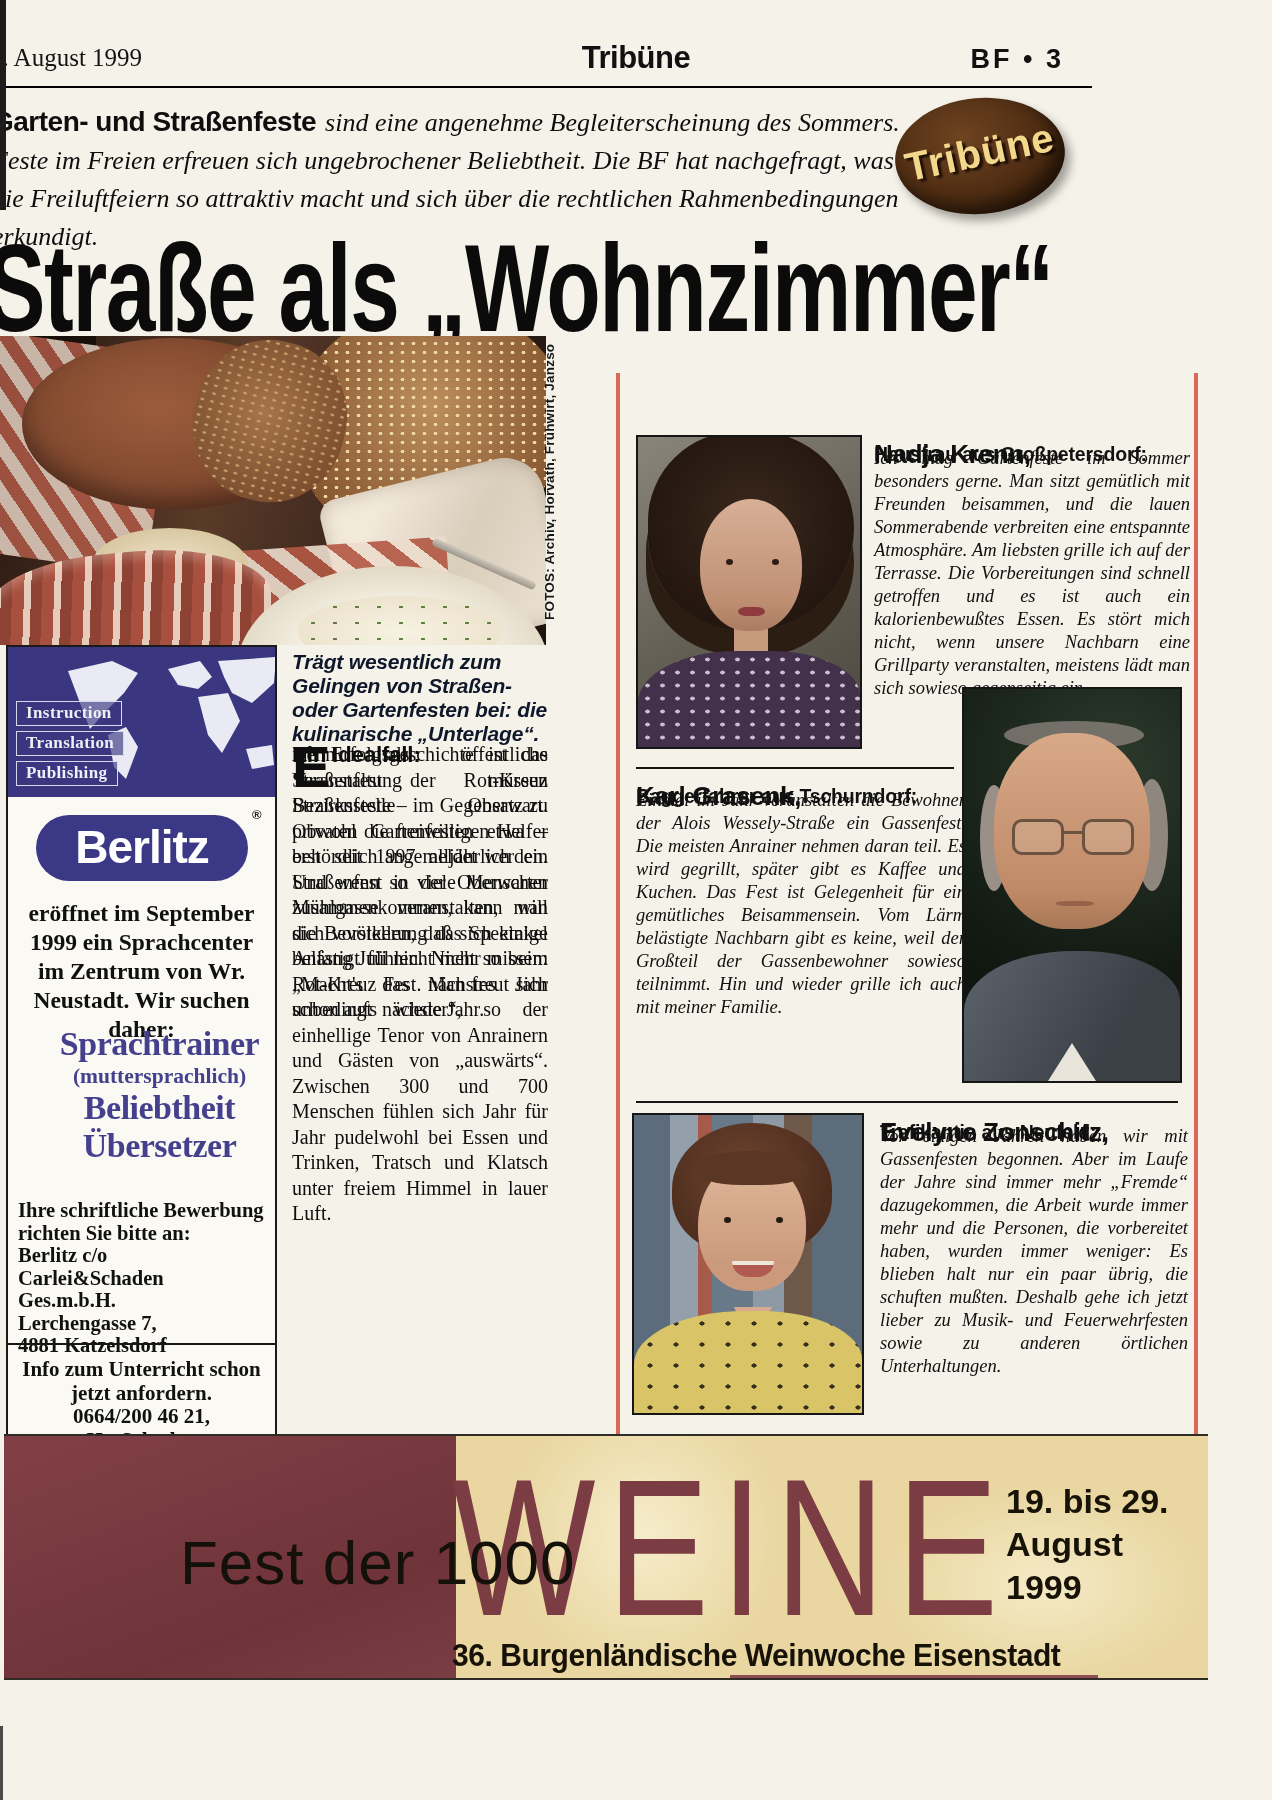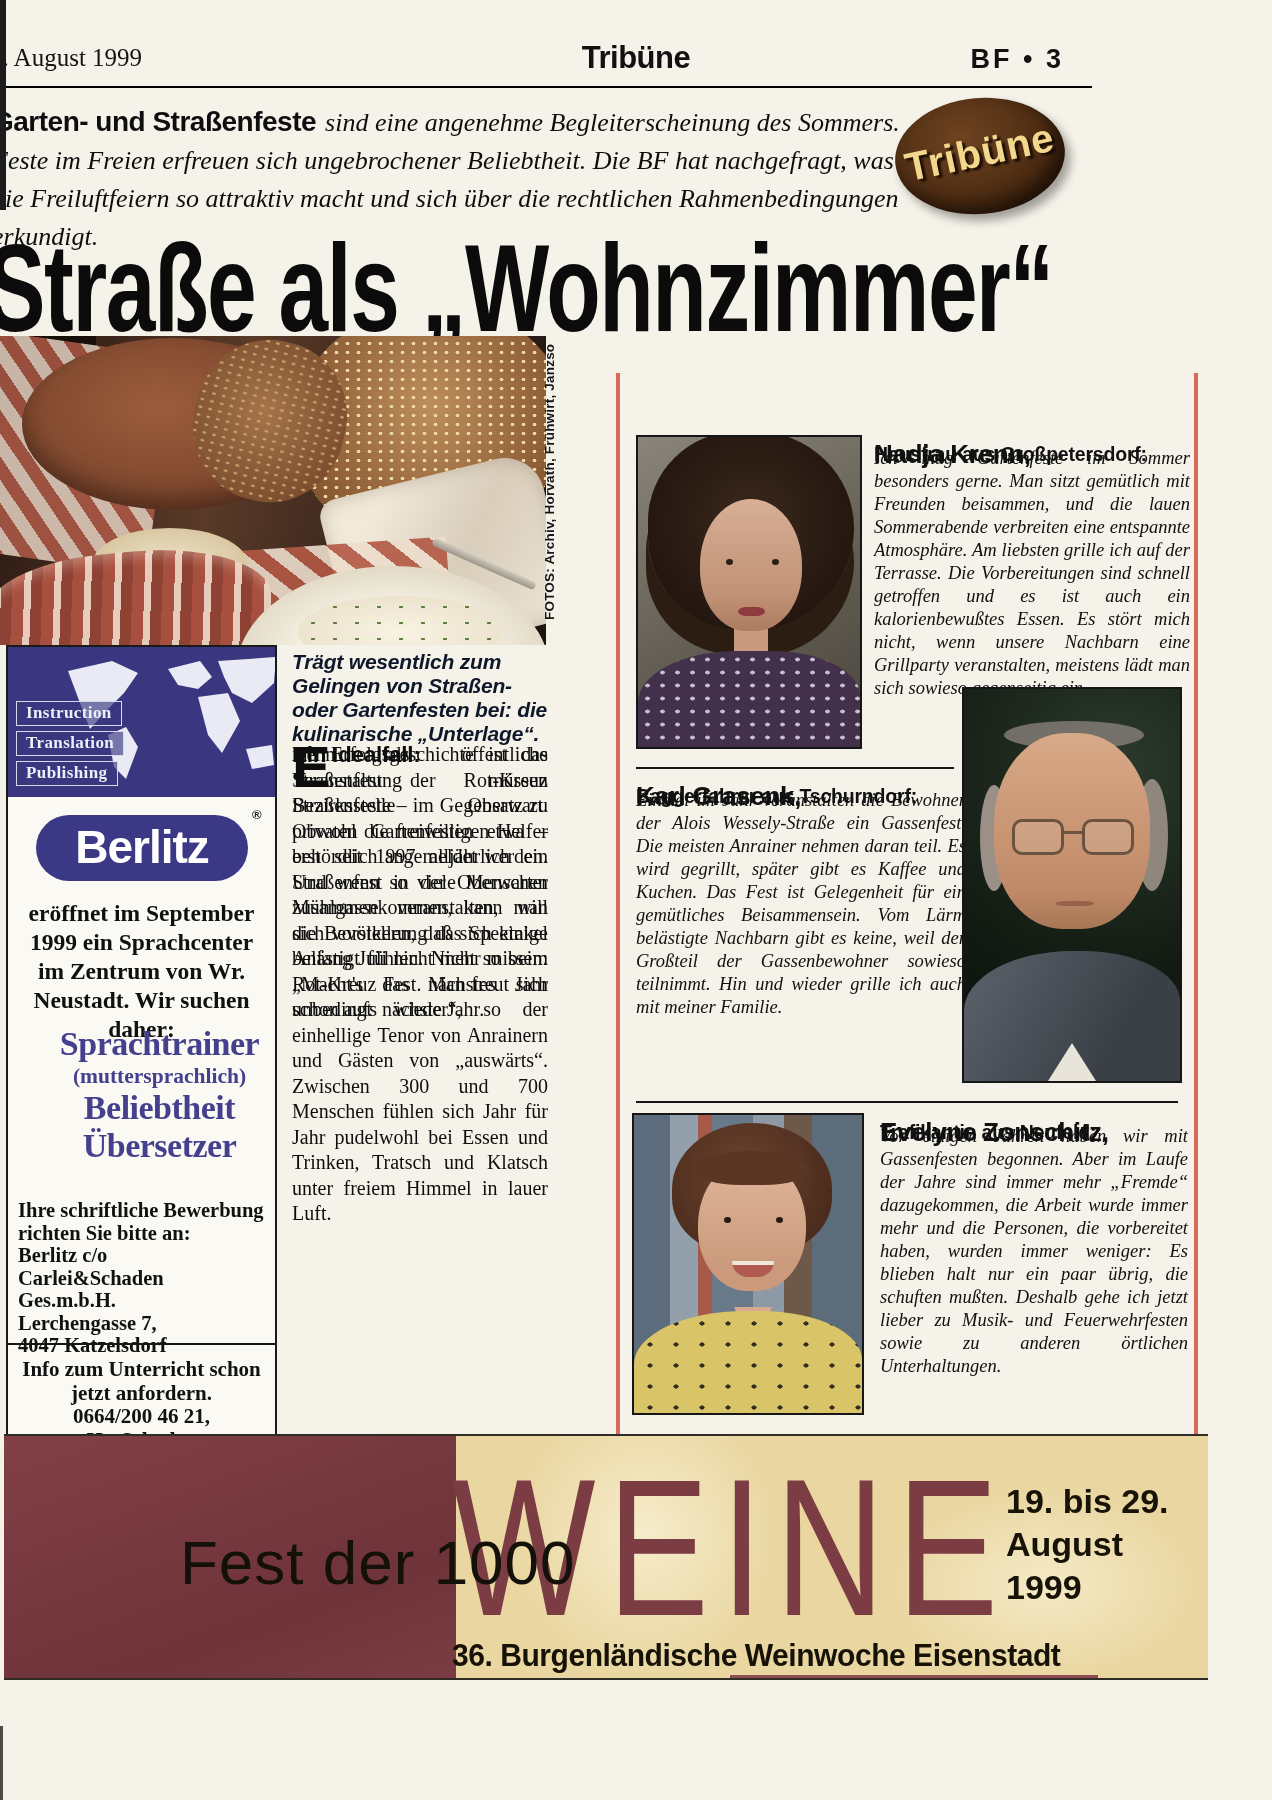--- a/index.html
+++ b/index.html
@@ -309,21 +309,21 @@
       <div class="job-small">(muttersprachlich)</div>
       <div class="job-big">Beliebtheit</div>
       <div class="job-big">Übersetzer</div>
     </div>
     <div id="ad-apply">
       <div>Ihre schriftliche Bewerbung</div>
       <div>richten Sie bitte an:</div>
       <div>Berlitz c/o</div>
       <div>Carlei&amp;Schaden Ges.m.b.H.</div>
       <div>Lerchengasse 7,</div>
-      <div>4047 Katzelsdorf</div>
+      <div>4881 Katzelsdorf</div>
     </div>
     <div id="ad-rule"></div>
     <div id="ad-info">
       <div>Info zum Unterricht schon</div>
       <div>jetzt anfordern.</div>
       <div>0664/200 46 21,</div>
       <div>Hr. Schaden</div>
     </div>
   </div>
 

